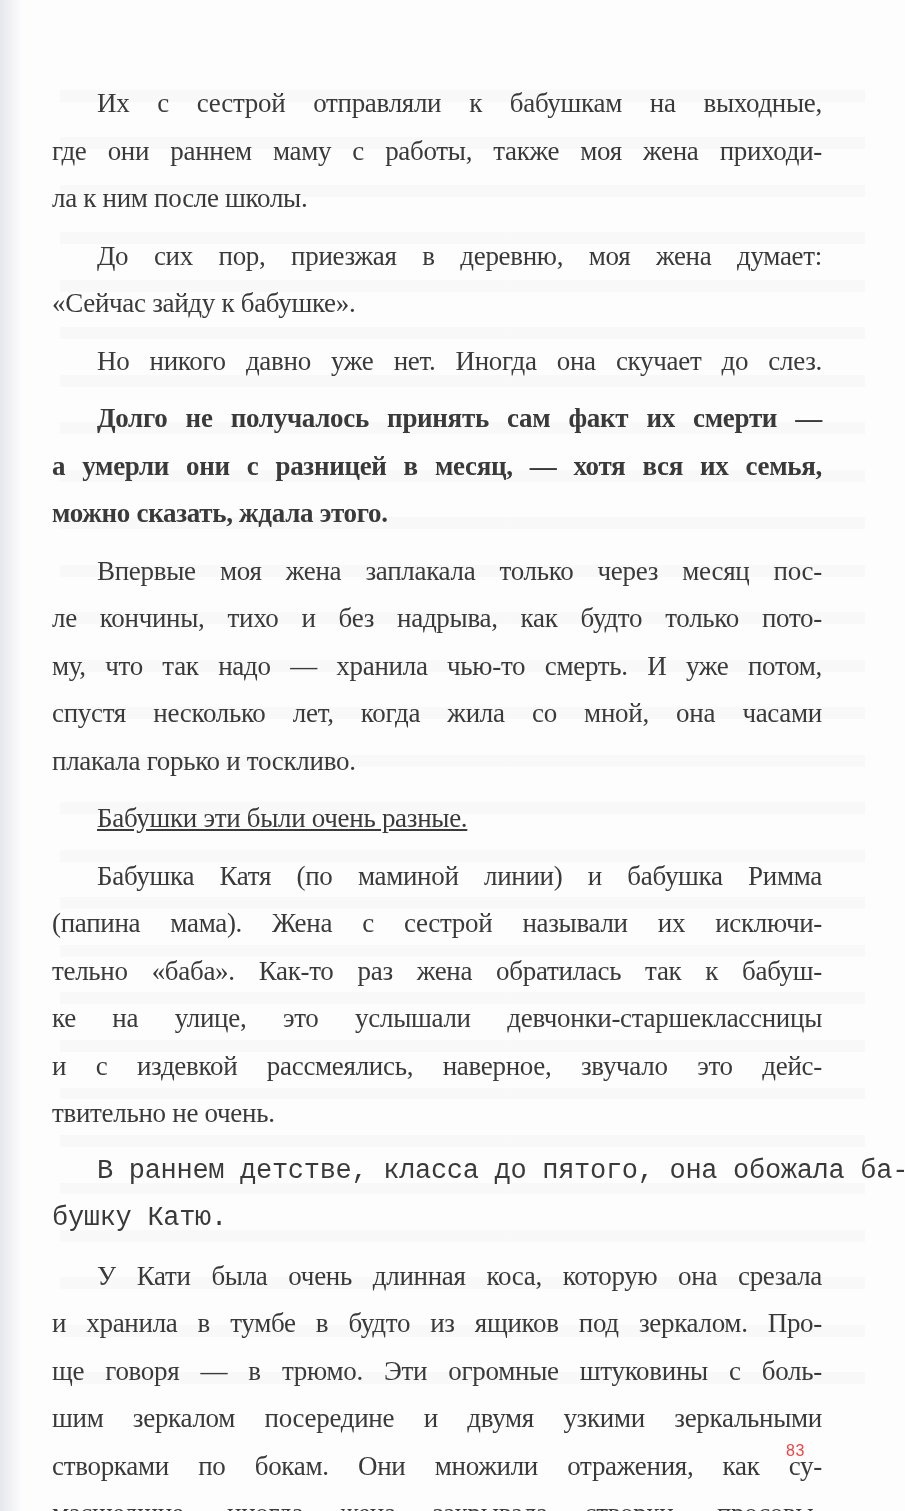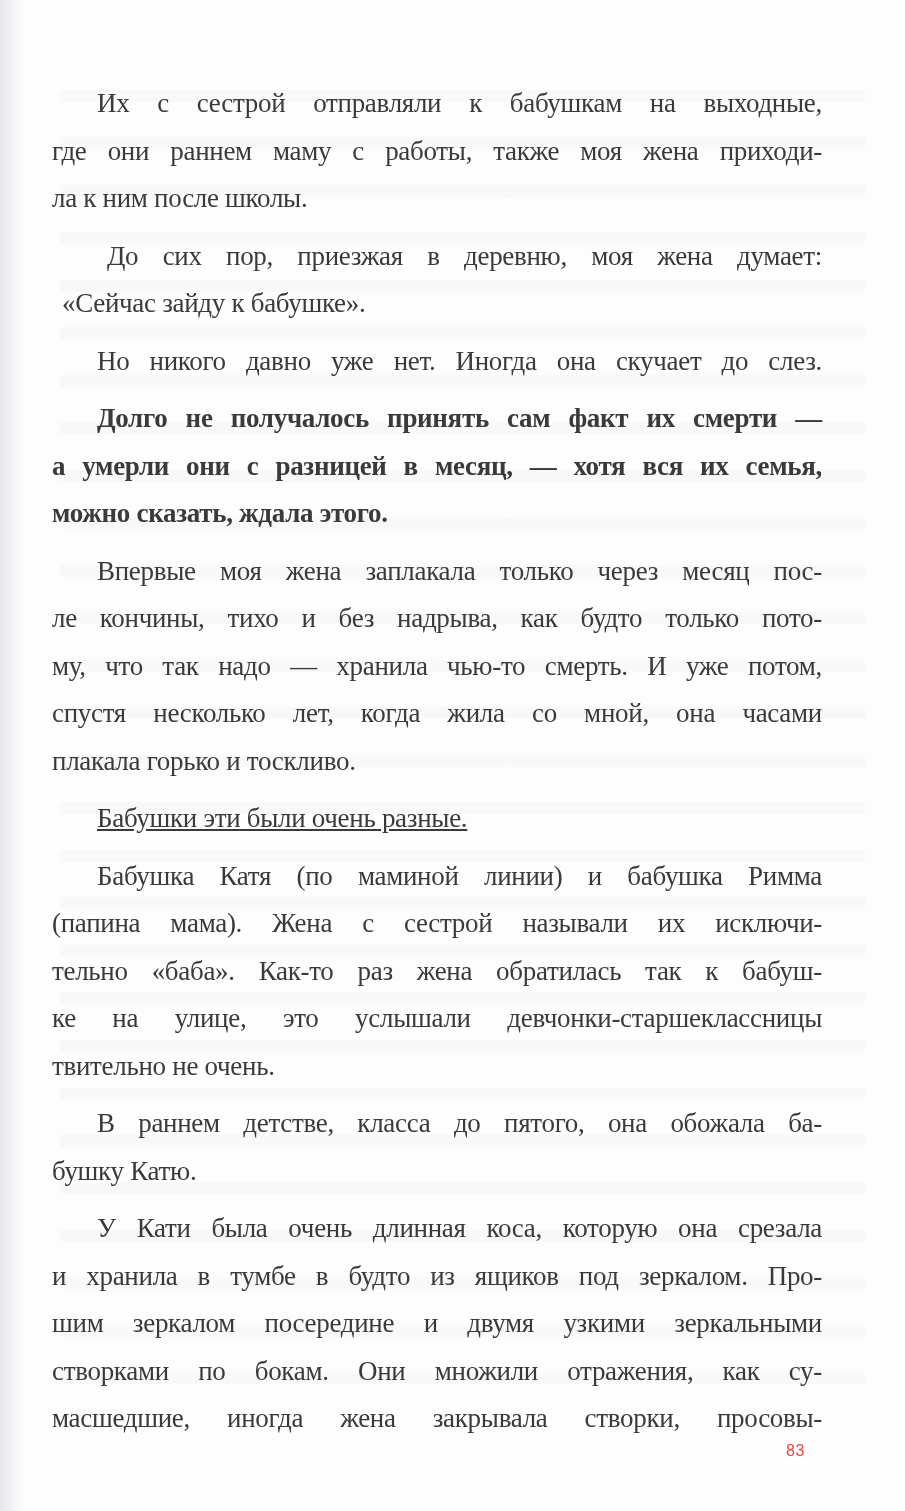--- a/index.html
+++ b/index.html
@@ -74,21 +74,21 @@
 <div class="bleed"></div>
 
 <div class="text-block">
 
   <p class="para-wrap" style="margin:0 0 10px 0;">
     <span class="line first">Их с сестрой отправляли к бабушкам на выходные,</span>
     <span class="line">где они раннем маму с работы, также моя жена приходи-</span>
     <span class="line last">ла к ним после школы.</span>
   </p>
 
-  <p class="para-wrap" style="margin:0 0 10px 10px;">
+  <p class="para-wrap" style="margin:0 0 10px 0;">
     <span class="line first">До сих пор, приезжая в деревню, моя жена думает:</span>
     <span class="line last">«Сейчас зайду к бабушке».</span>
   </p>
 
   <p class="para-wrap" style="margin:0 0 10px 0;">
     <span class="line first">Но никого давно уже нет. Иногда она скучает до слез.</span>
   </p>
 
   <p class="para-wrap" style="margin:0 0 10px 0;font-weight:bold;">
     <span class="line first">Долго не получалось принять сам факт их смерти —</span>
@@ -106,31 +106,33 @@
 
   <p class="para-wrap" style="margin:0 0 10px 0;text-decoration:underline;">
     <span class="line first last">Бабушки эти были очень разные.</span>
   </p>
 
   <p class="para-wrap" style="margin:0 0 10px 0;">
     <span class="line first">Бабушка Катя (по маминой линии) и бабушка Римма</span>
     <span class="line">(папина мама). Жена с сестрой называли их исключи-</span>
     <span class="line">тельно «баба». Как-то раз жена обратилась так к бабуш-</span>
     <span class="line">ке на улице, это услышали девчонки-старшеклассницы</span>
+    <span class="line">и с издевкой рассмеялись, наверное, звучало это дейс-</span>
     <span class="line last">твительно не очень.</span>
   </p>
 
-  <p class="para-wrap" style="margin:0 0 10px 0;">
+  <p class="para-wrap" style="margin:0 0 10px 0;font-family:Liberation Mono, monospace;">
     <span class="line first">В раннем детстве, класса до пятого, она обожала ба-</span>
     <span class="line last">бушку Катю.</span>
   </p>
 
   <p class="para-wrap" style="margin:0 0 10px 0;">
     <span class="line first">У Кати была очень длинная коса, которую она срезала</span>
     <span class="line">и хранила в тумбе в будто из ящиков под зеркалом. Про-</span>
+    <span class="line">ще говоря — в трюмо. Эти огромные штуковины с боль-</span>
     <span class="line">шим зеркалом посередине и двумя узкими зеркальными</span>
     <span class="line">створками по бокам. Они множили отражения, как су-</span>
     <span class="line">масшедшие, иногда жена закрывала створки, просовы-</span>
 
   </p>
 
 </div>
 
 <div class="page-number">83</div>
 

